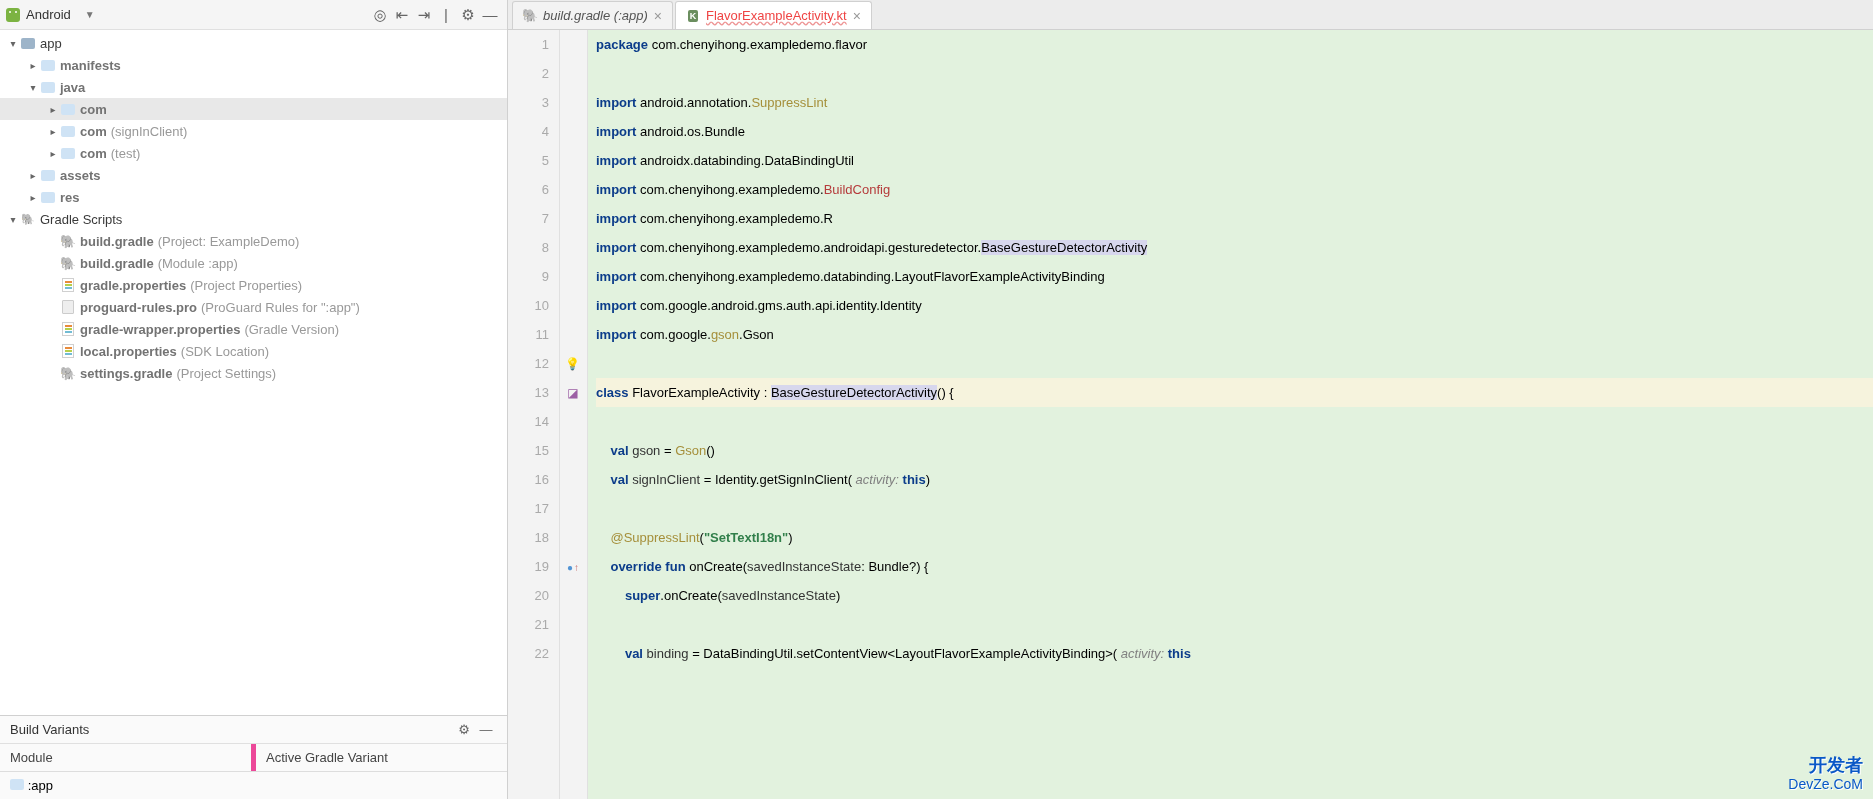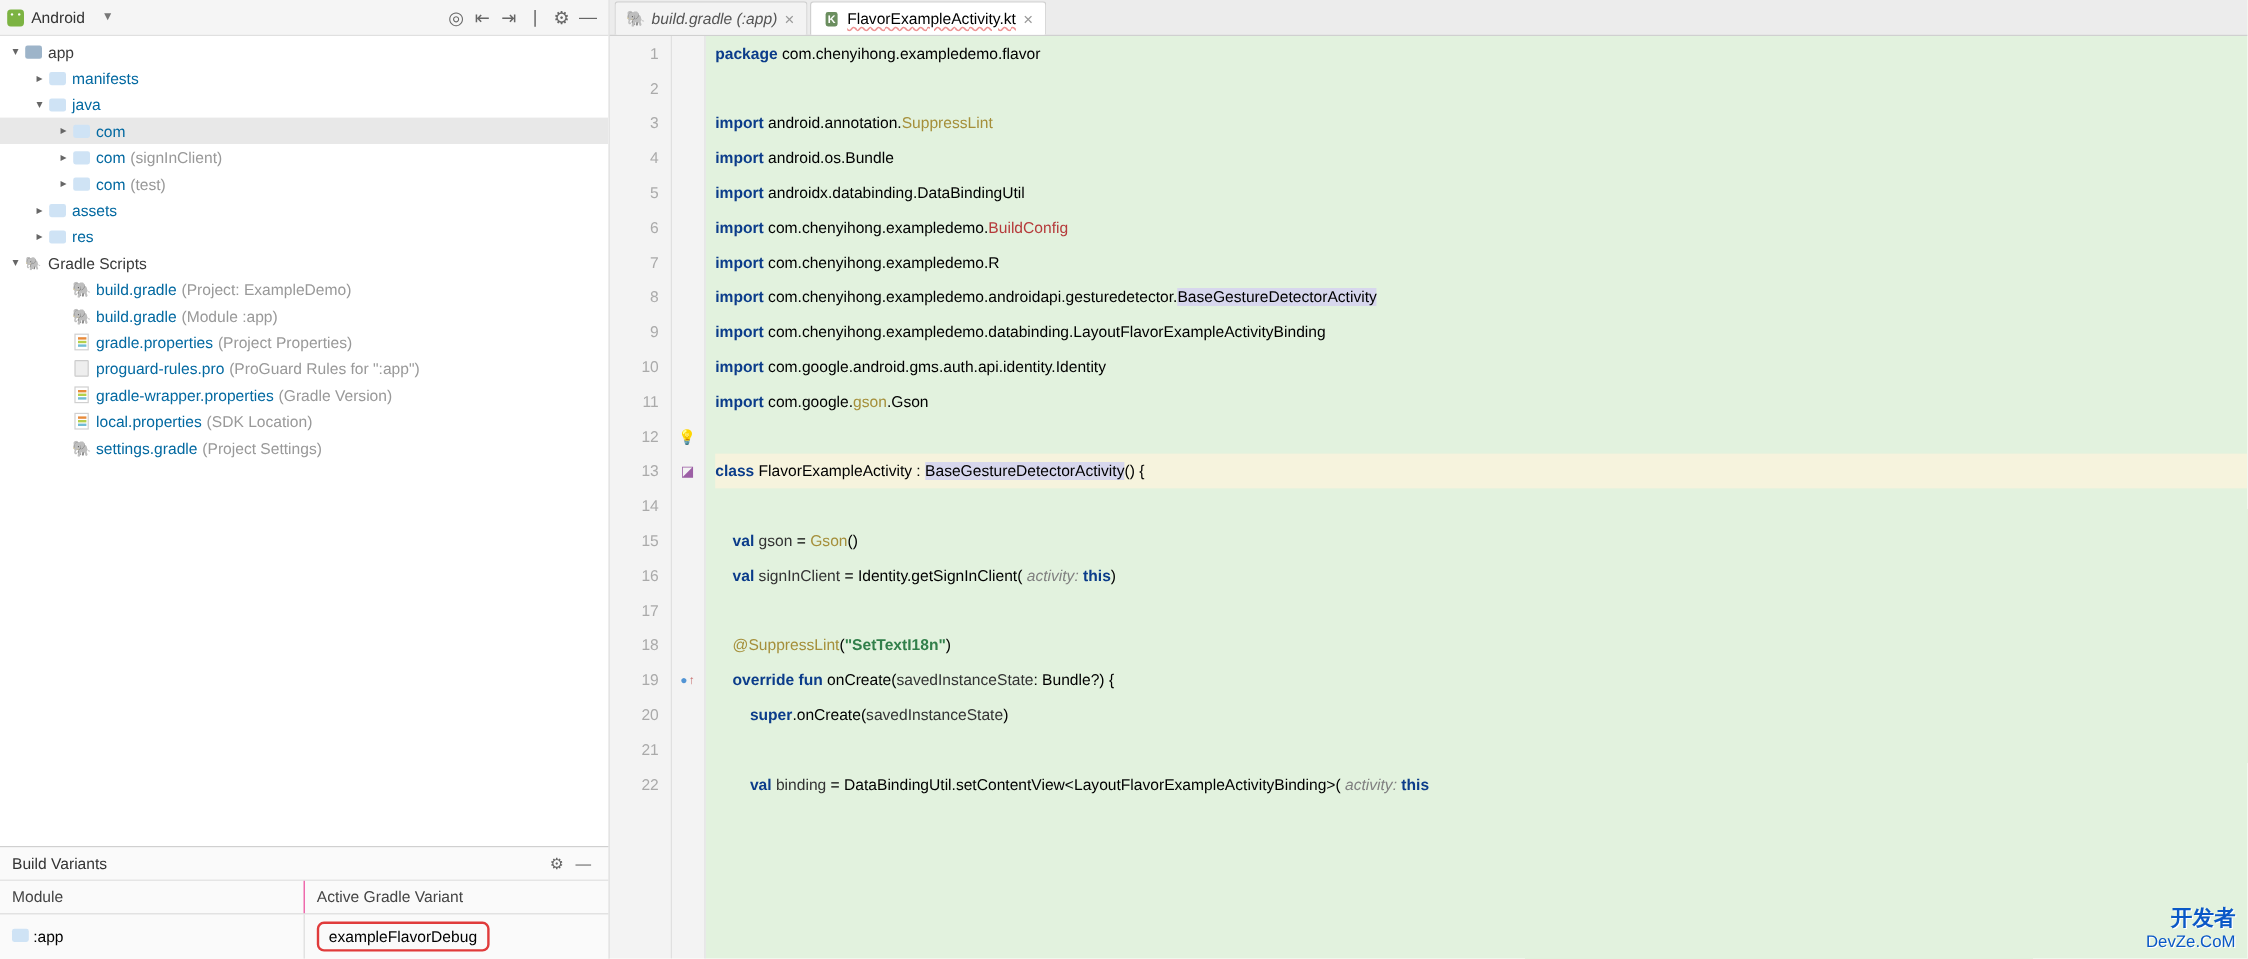--- a/index.html
+++ b/index.html
@@ -24,46 +24,46 @@
 .tree-row.selected { background: #e8e8e8; }
 .tree-row .arrow { width: 14px; text-align: center; font-size: 10px; color: #666; }
 .tree-row .arrow.empty { visibility: hidden; }
 .tree-row .ico { width: 16px; height: 16px; margin-right: 4px; display:inline-flex; align-items:center; justify-content:center; font-size:11px; }
 .ico-folder { background: #cfe3f5; border-radius: 2px; width: 14px; height: 11px; display:inline-block; position:relative; }
 .ico-mod { background: #9db4c9; border-radius:2px; width:14px; height:11px; display:inline-block; }
 .ico-gradle { color:#4c6e87; font-size:13px; }
 .ico-file { width:12px; height:14px; background:#eee; border:1px solid #ccc; display:inline-block; border-radius:1px; position:relative; }
 .ico-prop { width:12px; height:14px; background:#fff; border:1px solid #d0d0d0; display:inline-block; position:relative; }
 .ico-prop::before { content:''; position:absolute; left:2px; top:2px; width:7px; height:2px; background:#e88b3b; box-shadow: 0 3px 0 #b5d04a, 0 6px 0 #72bcd4; }
-.tree-row .name { color: #0369a1; }
+.tree-row .name { color: #737373; font-weight: bold; }
 .tree-row .name.bold { font-weight: 400; color: #3a3a3a; }
 .tree-row .note { color: #999; margin-left: 4px; }
 
 
 .bv-panel { border-top: 1px solid #d0d0d0; background: #fafafa; }
 .bv-head { height: 28px; display: flex; align-items: center; padding: 0 10px; border-bottom: 1px solid #e0e0e0; }
 .bv-head .title { font-weight: 500; color: #333; }
 .bv-head .spacer { flex:1; }
 .bv-head .ico-btn { width: 22px; height: 22px; display:flex; align-items:center; justify-content:center; color:#666; cursor:pointer; }
 .bv-table { display: flex; border-bottom: 1px solid #ddd; }
-.bv-col { flex: 1; padding: 6px 10px; border-right: 1px solid #ec4899; color:#444; }
+.bv-col { flex: 1; padding: 6px 10px; border-right: 5px solid #ec4899; color:#444; }
 .bv-col:last-child { border-right:none; }
 .bv-row { display: flex; }
 .bv-cell { flex: 1; padding: 6px 10px; border-right: 1px solid #ddd; display:flex; align-items:center; }
 .bv-cell:last-child { border-right:none; }
 .bv-variant { border: 2px solid #e03b3b; border-radius: 6px; padding: 3px 8px; }
 
 
 .right-panel { flex: 1; display: flex; flex-direction: column; }
 .editor-tabs { height: 30px; display: flex; align-items: flex-end; background: #ececec; border-bottom: 1px solid #d0d0d0; padding-left: 4px; }
 .tab { height: 28px; display: flex; align-items: center; padding: 0 10px; background: #f3f3f3; border: 1px solid #d0d0d0; border-bottom: none; margin-right: 2px; border-radius: 3px 3px 0 0; cursor: pointer; gap: 6px; }
 .tab.active { background: #fff; }
 .tab .tico { width: 14px; height: 14px; display:inline-flex; align-items:center; justify-content:center; }
 .tab .lbl { color:#555; font-style: italic; }
-.tab.active .lbl { color:#000000; font-style: normal; }
+.tab.active .lbl { color:#ef4444; font-style: normal; }
 .tab.active .lbl.err { text-decoration: underline wavy rgba(220,40,40,0.5); }
 .tab .close-x { color:#999; font-size:14px; }
 
 .editor { flex:1; display:flex; font-family: 'JetBrains Mono', 'Consolas', monospace; font-size: 15px; line-height: 29px; overflow:hidden; position:relative; }
 .gutter-lines { width: 52px; background: #f3f3f3; color:#aaa; text-align:right; padding-right: 10px; border-right:1px solid #e0e0e0; }
 .gutter-lines div { height: 29px; }
 .gutter-ico { width: 28px; background:#f3f3f3; border-right:1px solid #e0e0e0; position:relative; }
 .gutter-ico .g { position:absolute; left:4px; width:18px; height:18px; display:flex; align-items:center; justify-content:center; font-size:12px; }
 .bulb { color:#e6b800; font-size:15px; }
 .classico { color:#9c5fa5; font-size:14px; }
@@ -239,23 +239,20 @@
         <span class="ico-btn">—</span>
       </div>
       <div class="bv-table">
         <div class="bv-col">Module</div>
         <div class="bv-col">Active Gradle Variant</div>
       </div>
       <div class="bv-row">
         <div class="bv-cell">
           <span class="ico"><span class="ico-mod" style="background:#cfe3f5"></span></span>&nbsp;
           <span>:app</span>
-        </div>
-        <div class="bv-cell">
-          <span class="bv-variant">exampleFlavorDebug</span>
         </div>
       </div>
     </div>
   </div>
 
   <div class="right-panel">
     <div class="editor-tabs" id="tabs-container">
         <div class="tab">
           <span class="tico">🐘</span>
     <span class="lbl ">build.gradle (:app)</span>

